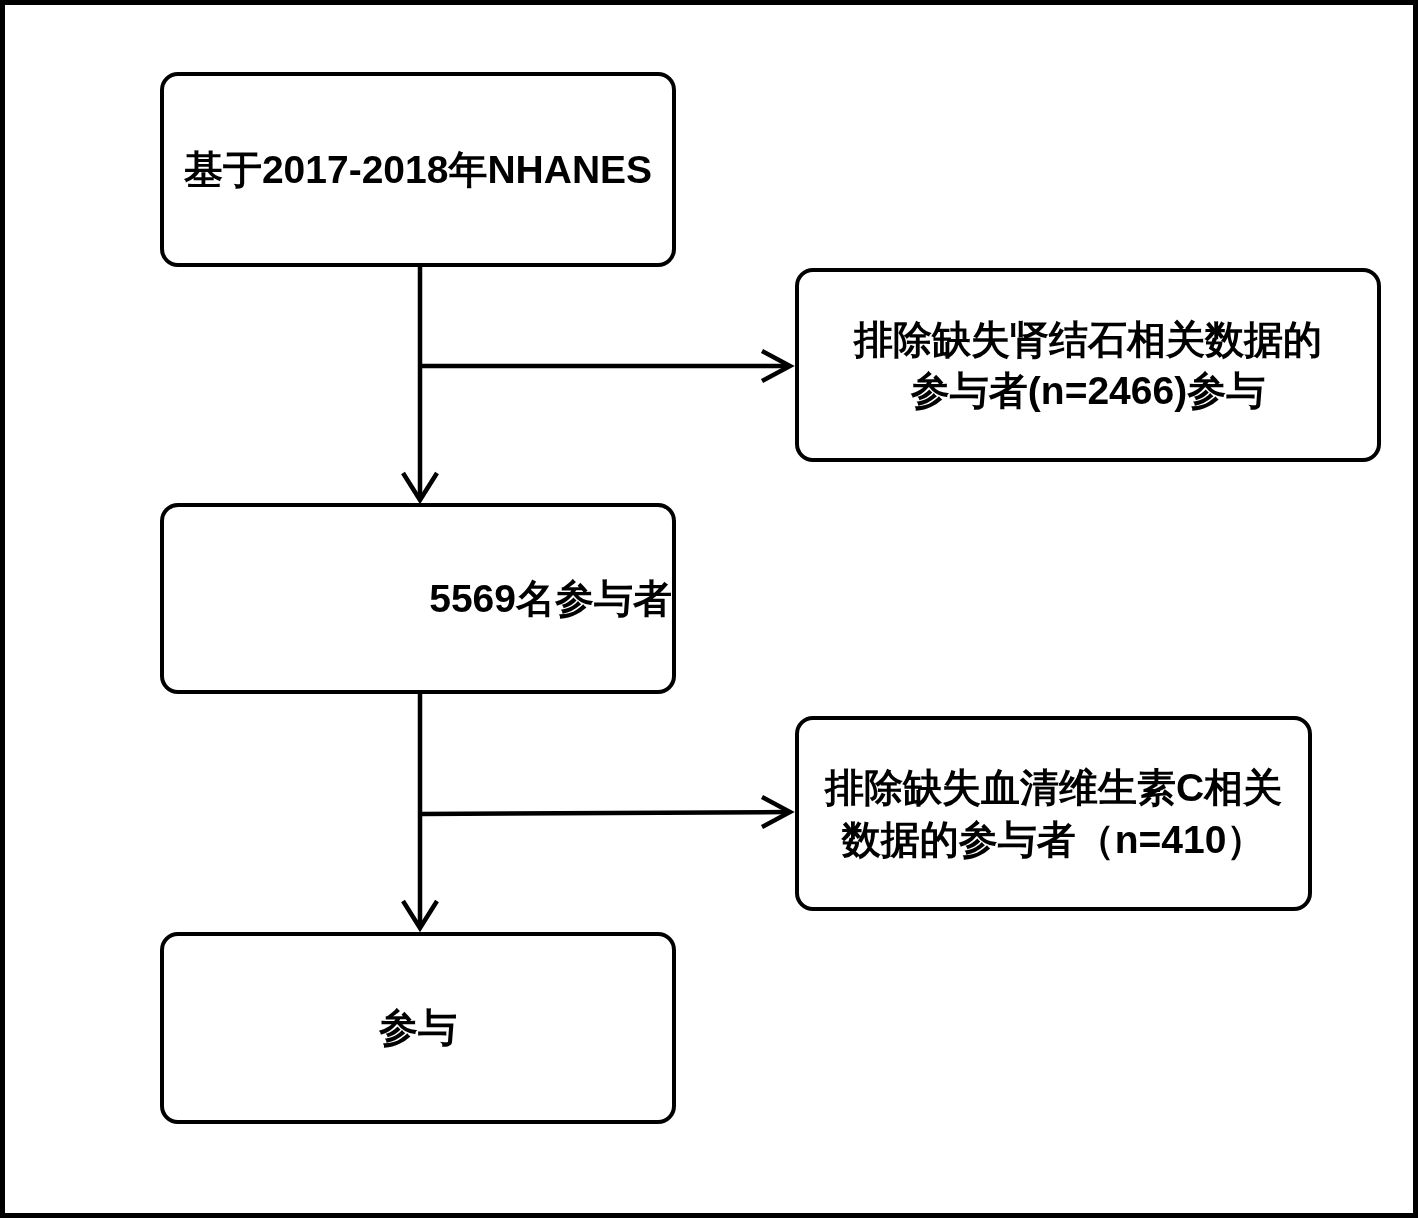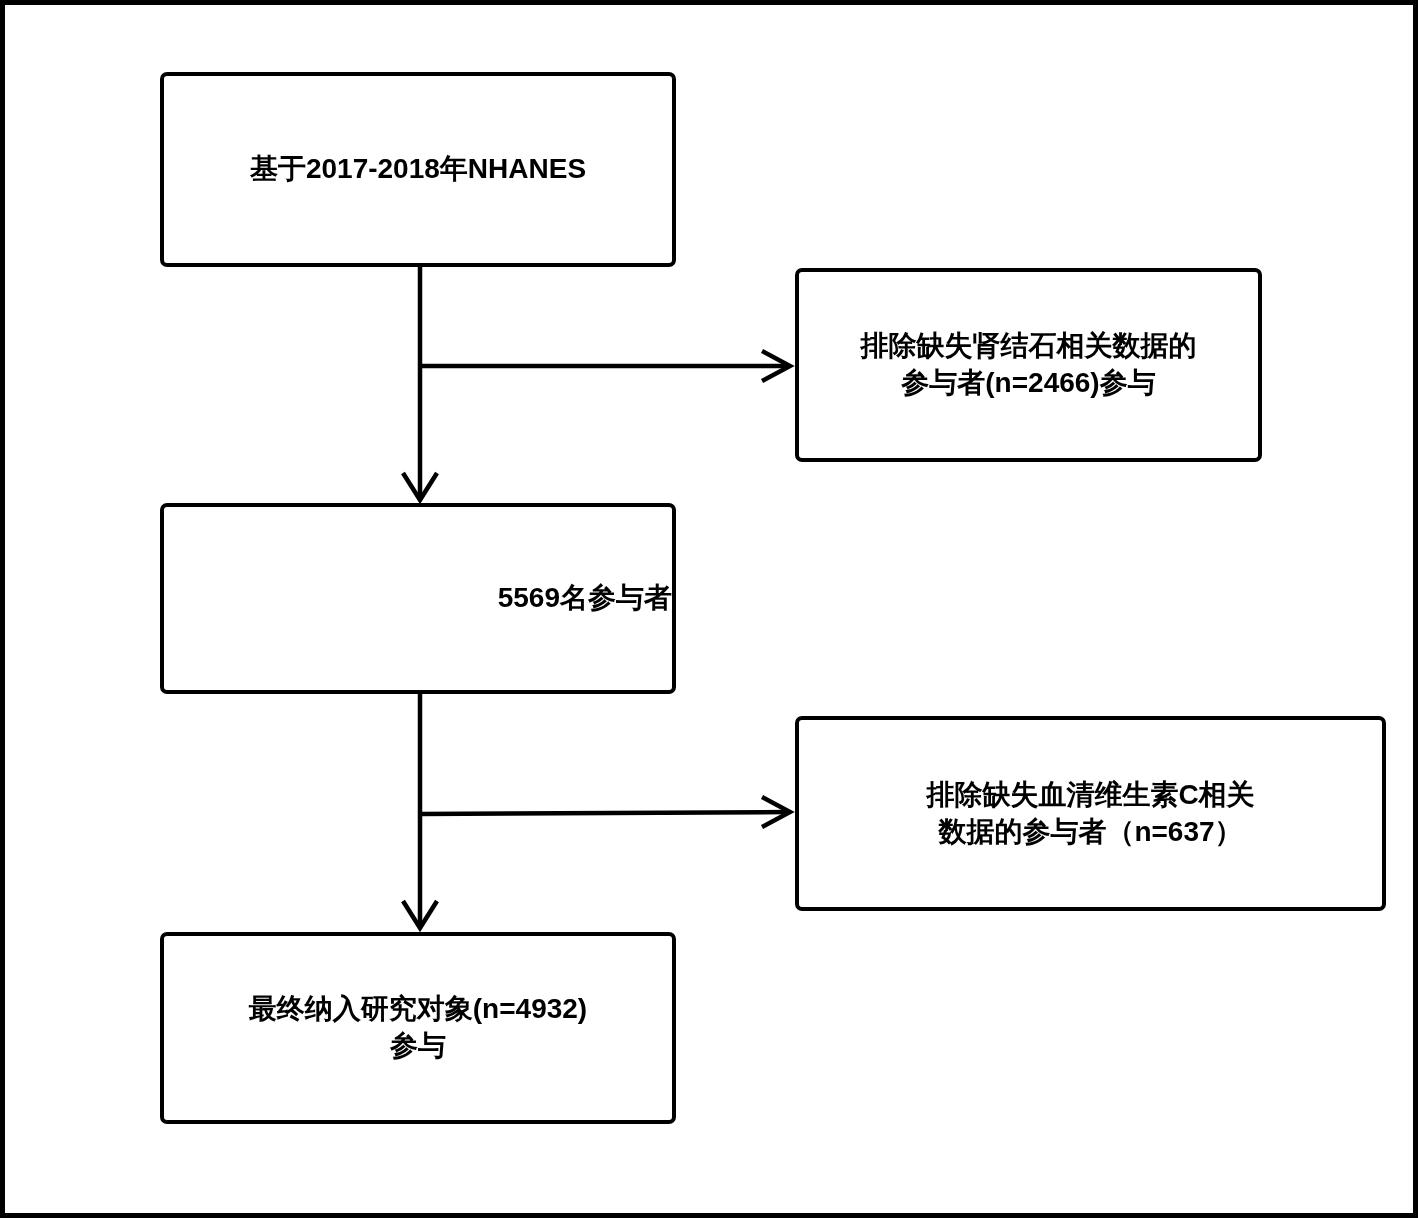--- a/index.html
+++ b/index.html
@@ -17,38 +17,38 @@
     left: 0; top: 0;
     width: 1418px; height: 1218px;
     border: 5px solid #000000;
     box-sizing: border-box;
     pointer-events: none;
   }
   .node {
     position: absolute;
     box-sizing: border-box;
     border: 4px solid #000000;
-    border-radius: 7px;
+    border-radius: 18px;
     background: #ffffff;
     display: flex;
     flex-direction: column;
     justify-content: center;
     align-items: center;
     text-align: center;
     font-weight: bold;
-    font-size: 28px;
+    font-size: 39px;
     line-height: 1.32;
     color: #000000;
     z-index: 2;
   }
   .node .line { display: block; white-space: nowrap; }
   #node-initial { left: 160px; top: 72px;  width: 516px; height: 195px; }
-  #node-excl1   { left: 795px; top: 268px; width: 467px; height: 194px; }
+  #node-excl1   { left: 795px; top: 268px; width: 586px; height: 194px; }
   #node-mid     { left: 160px; top: 503px; width: 516px; height: 191px; align-items: flex-end; }
-  #node-excl2   { left: 795px; top: 716px; width: 591px; height: 195px; }
+  #node-excl2   { left: 795px; top: 716px; width: 517px; height: 195px; }
   #node-final   { left: 160px; top: 932px; width: 516px; height: 192px; }
   svg.arrows {
     position: absolute;
     left: 0; top: 0;
     width: 1418px; height: 1218px;
     z-index: 1;
     pointer-events: none;
   }
 </style>
 </head>
@@ -87,19 +87,18 @@
   <span class="line">排除缺失肾结石相关数据的</span>
   <span class="line">参与者(n=2466)参与</span>
 </div>
 
 <div class="node" id="node-mid">
   <span class="line">5569名参与者</span>
 </div>
 
 <div class="node" id="node-excl2">
   <span class="line">排除缺失血清维生素C相关</span>
-  <span class="line">数据的参与者（n=637）</span>
+  <span class="line">数据的参与者（n=410）</span>
 </div>
 
 <div class="node" id="node-final">
-  <span class="line">最终纳入研究对象(n=4932)</span>
   <span class="line">参与</span>
 </div>
 
 </body></html>

